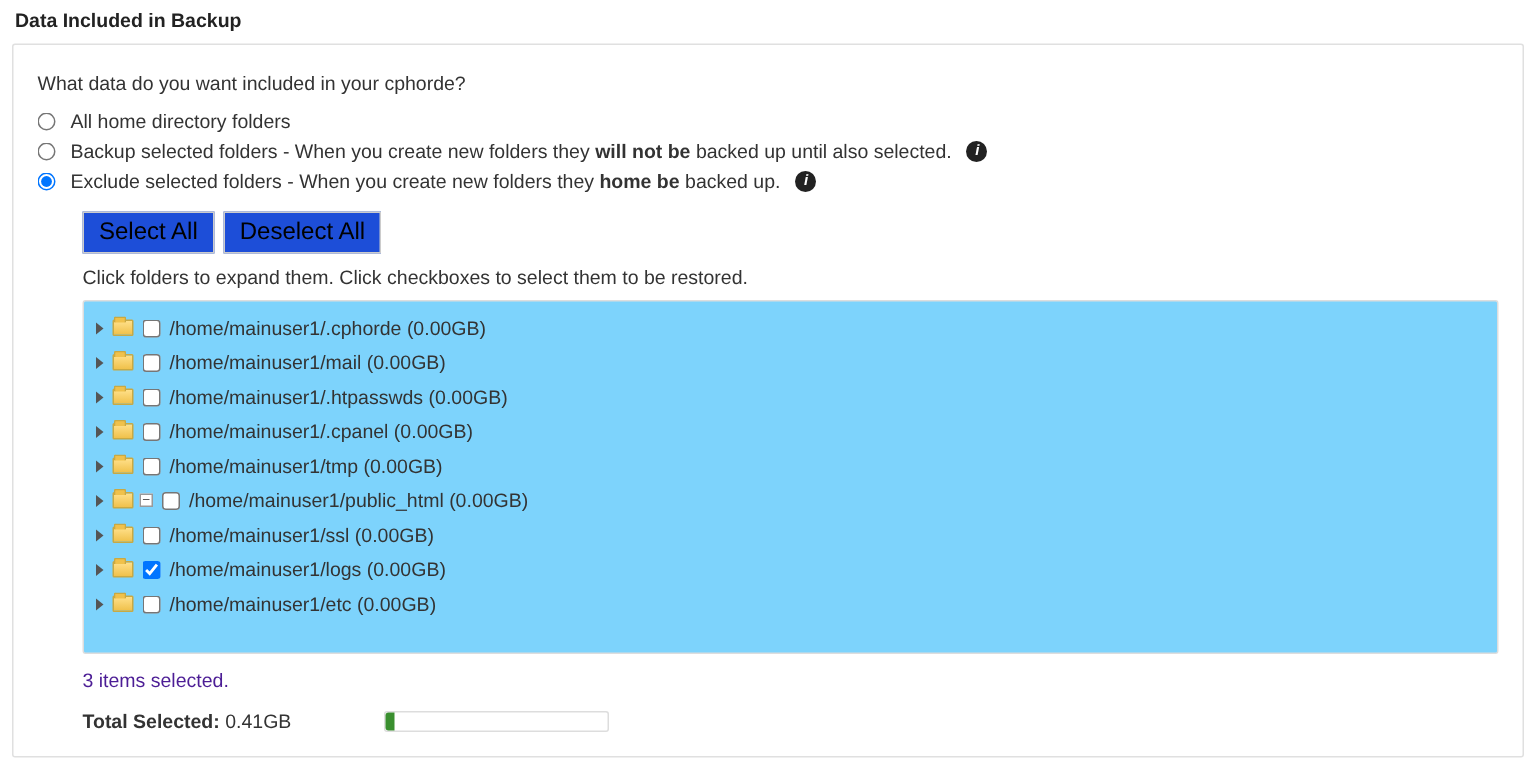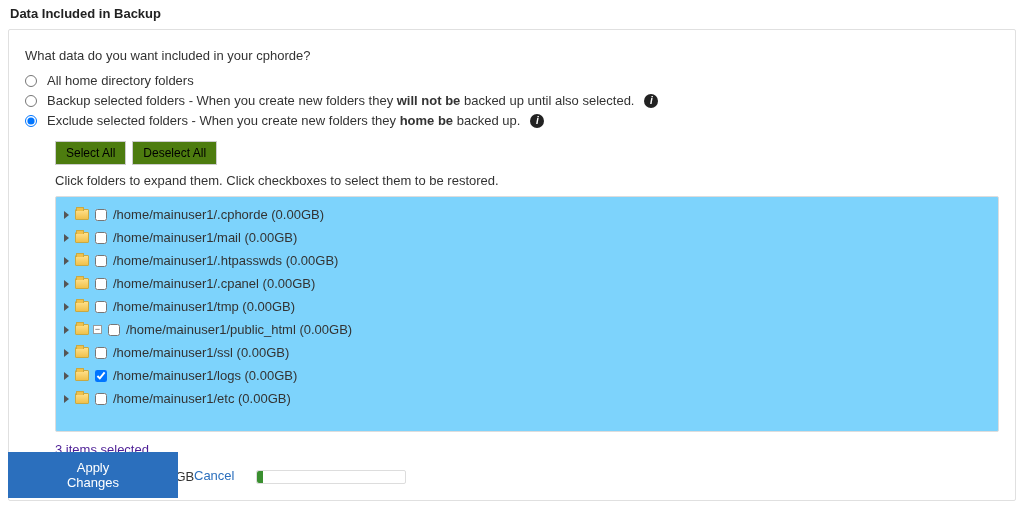--- a/index.html
+++ b/index.html
@@ -50,22 +50,22 @@
     margin-left: 4px;
     cursor: help;
   }
   .btn-row {
     margin: 10px 0 8px 30px;
     display: flex;
     gap: 6px;
   }
   .mini-btn {
     border: 1px solid #ccc;
-    background: #4d7c0f;
-    font-size: 12px;
+    background: #1d4ed8;
+    font-size: 16px;
     padding: 4px 10px;
     cursor: pointer;
   }
   .hint {
     margin: 0 0 8px 30px;
     color: #333;
   }
   .tree-wrap {
     margin-left: 30px;
     border: 1px solid #ddd;
@@ -285,17 +285,13 @@
     <div class="total-line">
       <span><b>Total Selected:</b>
       <span>0.41GB</span></span>
       <div class="progress">
         <div class="progress-fill" id="progress-fill" style="width: 4%;"></div>
       </div>
     </div>
 
   </div>
 
-  <div class="footer">
-    <button class="btn-primary">Apply Changes</button>
-    <a class="link-cancel">Cancel</a>
-  </div>
 </div>
 
 </body></html>

